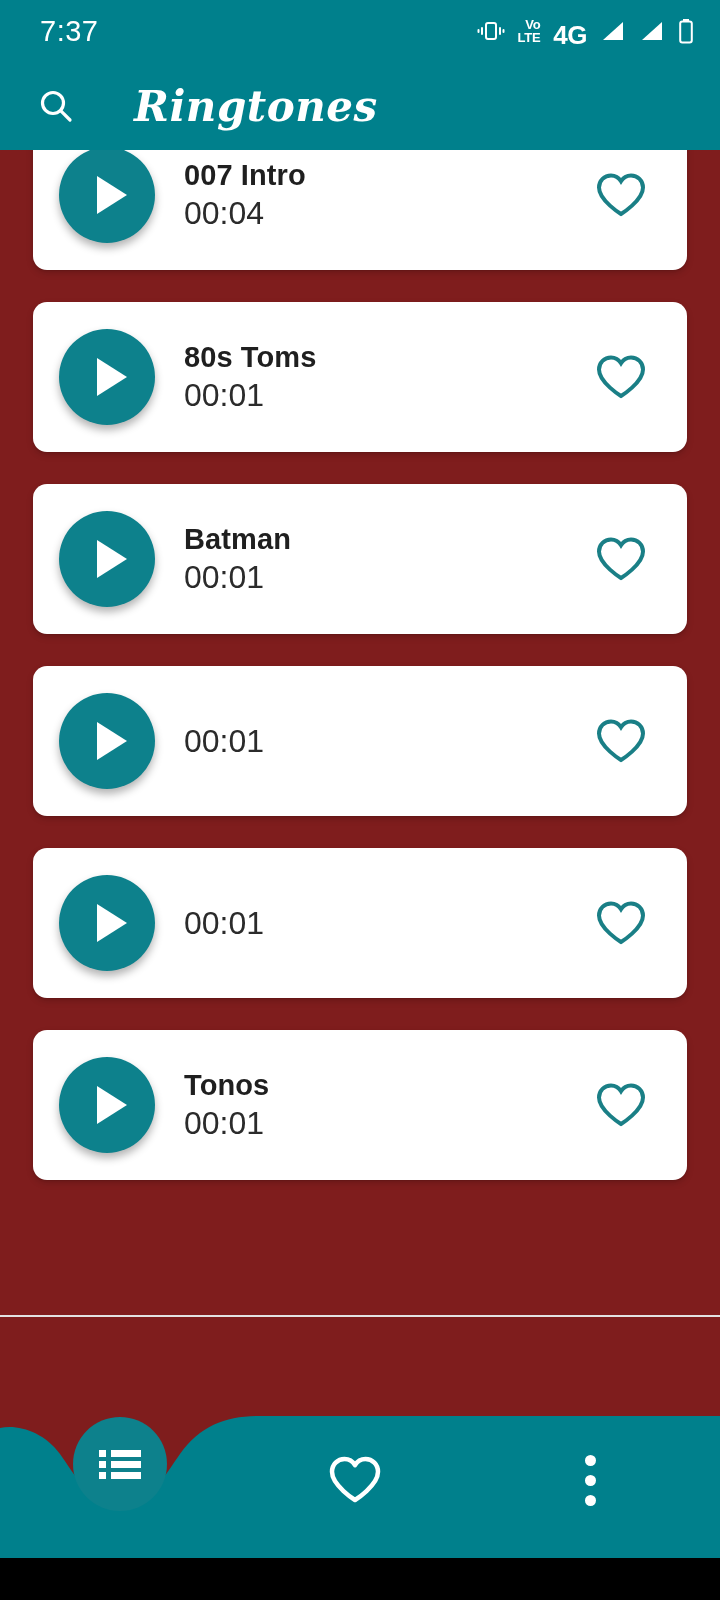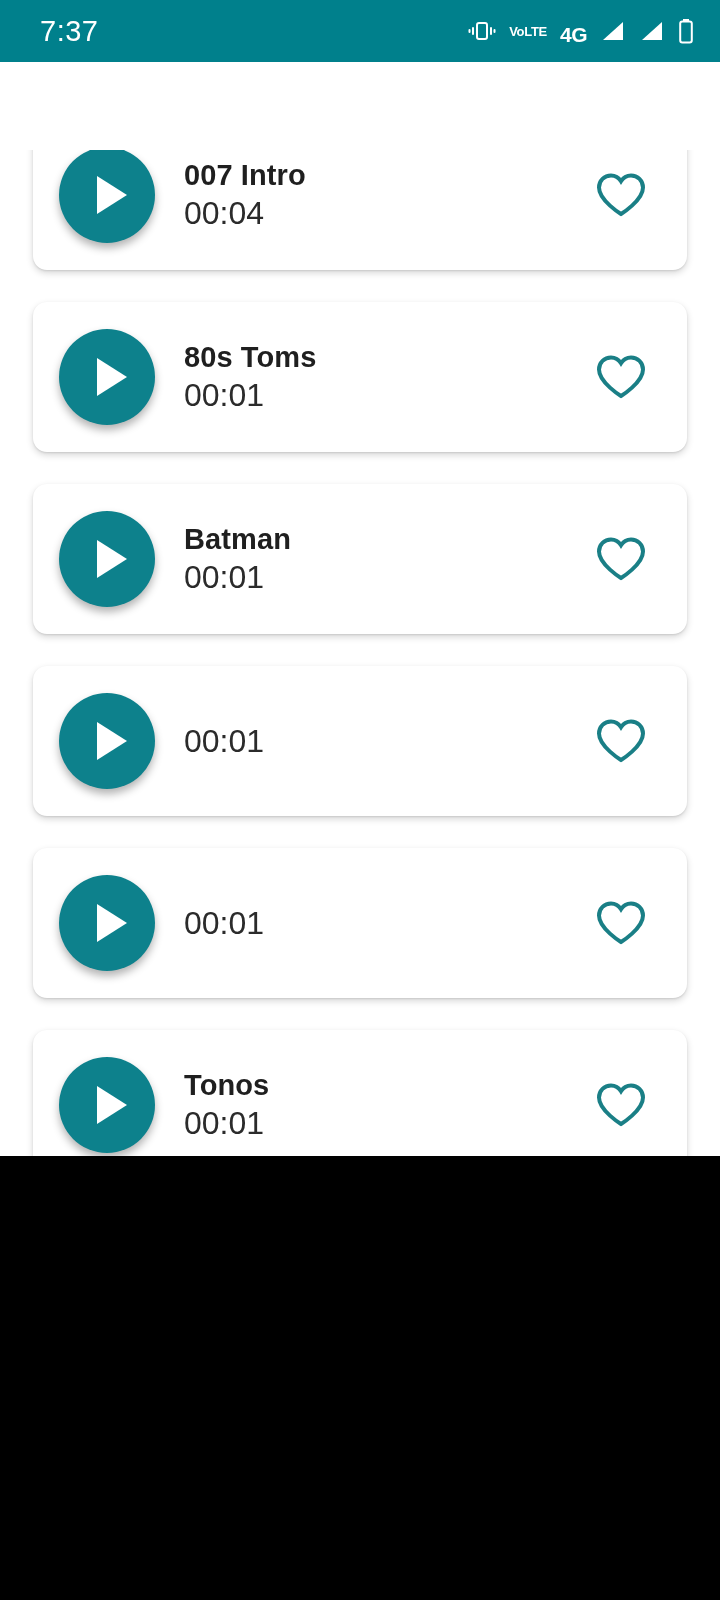--- a/index.html
+++ b/index.html
@@ -4,22 +4,22 @@
 <style>
   * { margin:0; padding:0; box-sizing:border-box; }
   html, body {
     width:720px; height:1600px;
     background:#000;
     font-family:"Liberation Sans", sans-serif;
     overflow:hidden;
   }
   #app {
     position:relative;
-    width:720px; height:1156px;
-    background:#ffffff;
+    width:720px; height:1558px;
+    background:#7f1d1d;
     overflow:hidden;
   }
 
   
   .statusbar {
     position:absolute; top:0; left:0;
     width:720px; height:62px;
     background:#00808c;
     display:flex; align-items:center;
     padding:0 26px 0 40px;
@@ -30,27 +30,27 @@
     letter-spacing:.5px;
     color:#ffffff;
   }
   .status-icons {
     margin-left:auto;
     display:flex; align-items:center; gap:13px;
   }
   .si { display:flex; align-items:center; justify-content:center; }
   .si svg { display:block; }
   .volte-txt {
-    display:flex; 
+    display:flex; flex-direction:column;
     align-items:flex-end; justify-content:center;
     line-height:1;
   }
   .volte-top { font-size:13px; font-weight:700; letter-spacing:-.3px; }
   .volte-bot { font-size:13px; font-weight:700; letter-spacing:-.3px; }
-  .net-txt { font-size:21px; font-weight:700; letter-spacing:-.5px;margin-top:8px; }
+  .net-txt { font-size:26px; font-weight:700; letter-spacing:-.5px;margin-top:8px; }
 
   
   .appbar {
     position:absolute; top:62px; left:0;
     width:720px; height:88px;
     background:#00808c;
     display:flex; align-items:center;
     padding-left:28px;
   }
   .search-btn {
@@ -256,20 +256,29 @@
       <span class="si">
         <svg width="16" height="26" viewBox="0 0 16 26">
           <rect x="5" y="1" width="6" height="2.2" fill="#fff"></rect>
           <rect x="2.2" y="3.4" width="11.6" height="21" rx="2.2" fill="none" stroke="#fff" stroke-width="2"></rect>
         </svg>
       </span>
 
     </div>
   </div>
 
+  <div class="appbar">
+    <div class="search-btn">
+      <svg width="40" height="40" viewBox="0 0 40 40">
+        <circle cx="17" cy="17" r="10.5" fill="none" stroke="#fff" stroke-width="3.2"></circle>
+        <line x1="24.6" y1="24.6" x2="34" y2="34" stroke="#fff" stroke-width="3.2" stroke-linecap="round"></line>
+      </svg>
+    </div>
+    <div class="appbar-title">Ringtones</div>
+  </div>
 
   <div class="list">
 
     <div class="card first">
       <div class="play-btn">
           <div class="play-tri"></div>
         </div>
       <div class="card-texts">
         <div class="card-title">007 Intro</div>
         <div class="card-dur">00:04</div>

